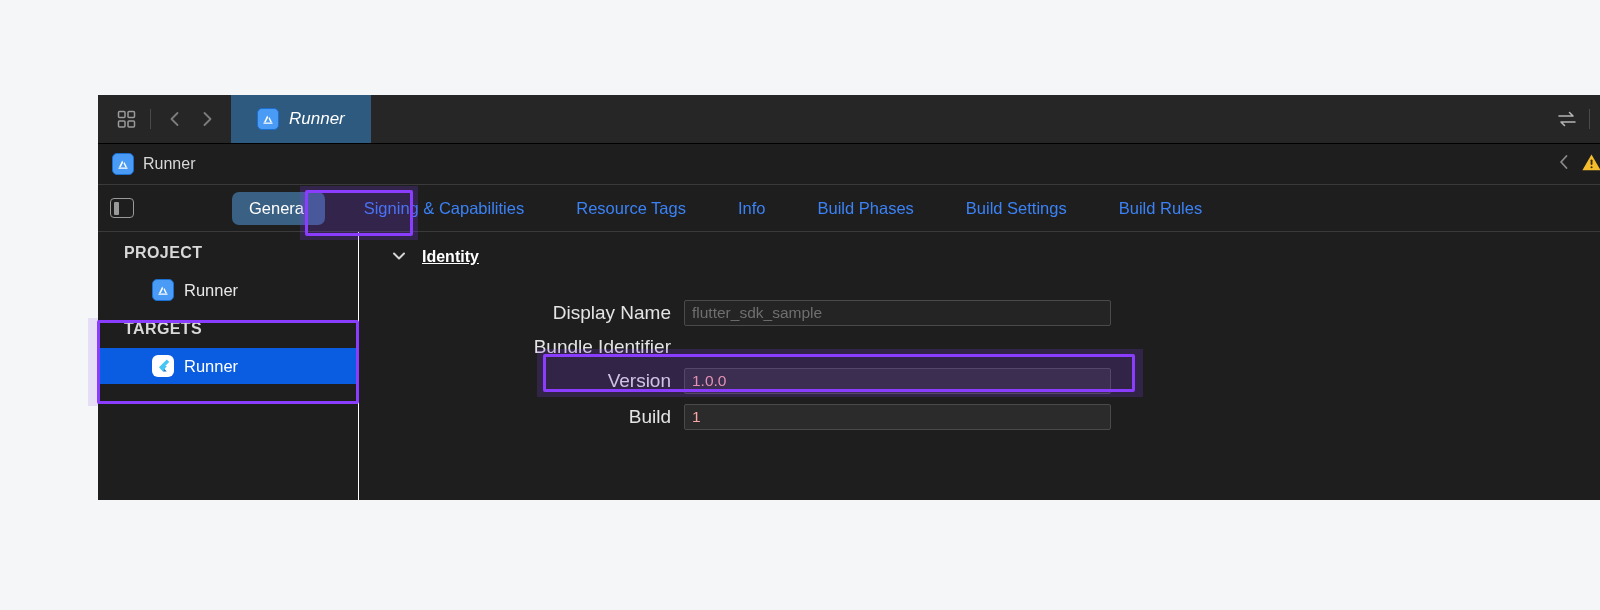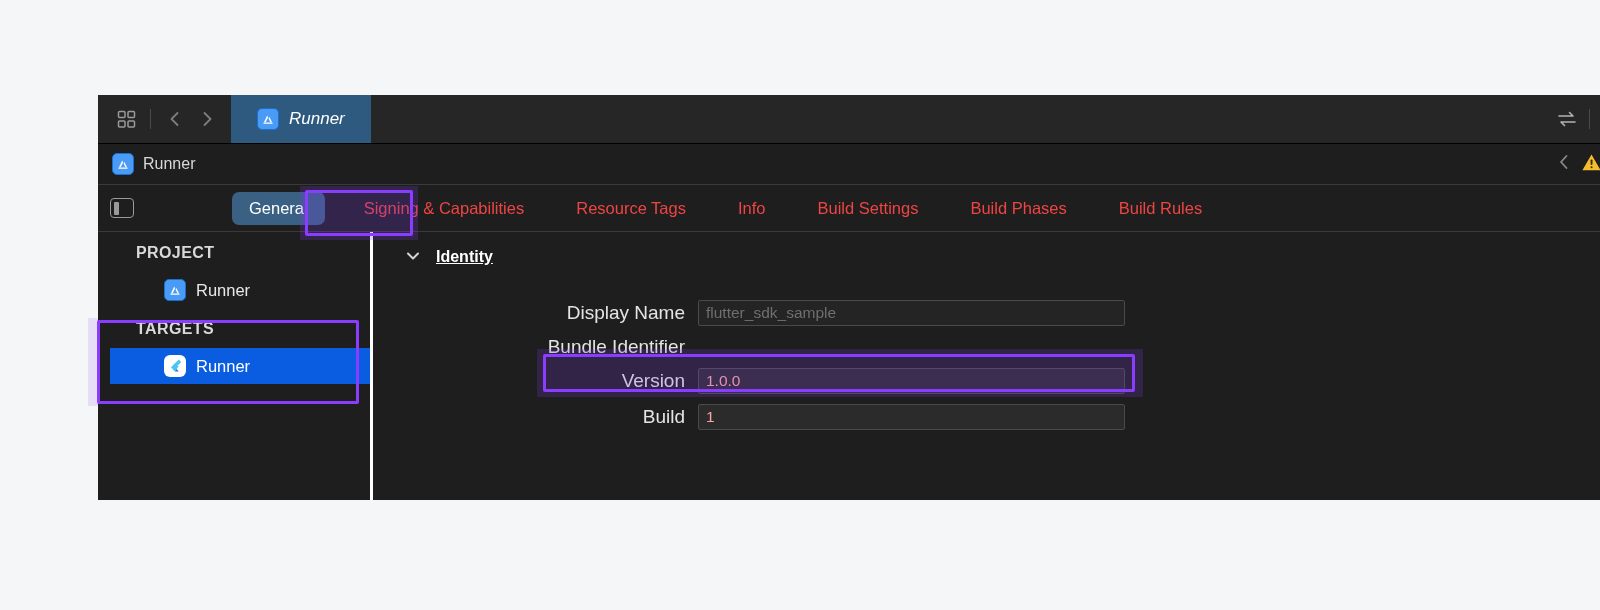--- a/index.html
+++ b/index.html
@@ -205,45 +205,44 @@
     width: 5px;
     background: #9a9a9a;
     border-radius: 1px;
   }
   .tabs {
     display: flex;
     align-items: center;
     gap: 18px;
   }
   .tab {
-    color: #ef4444;
+    color: #3b82f6;
     font-size: 16.5px;
     padding: 7px 17px;
     border-radius: 7px;
     white-space: nowrap;
   }
   .tab.selected {
     background: #3a6184;
     color: #ffffff;
     margin: 0 4px;
   }
 
   
   .body {
     display: flex;
     height: 271px;
   }
   .sidebar {
     width: 260px;
     background: #1e1e1e;
-    border-right: 3px solid #ffffff;
+    border-right: 1px solid #ffffff;
     flex: 0 0 auto;
     position: relative;
     z-index: 4;
-    padding-left: 12px;
   }
   .sb-group {
     padding: 12px 0 10px 26px;
     color: #d9d9d9;
     font-size: 16px;
     font-weight: 700;
     letter-spacing: 0.4px;
   }
   .sb-row {
     display: flex;
@@ -405,22 +404,22 @@
 
     <div class="tabbar">
       <div class="tabbar-icon">
         <span class="sidebar-toggle"></span>
       </div>
       <div class="tabs">
         <div class="tab selected">General</div>
         <div class="tab">Signing &amp; Capabilities</div>
         <div class="tab">Resource Tags</div>
         <div class="tab">Info</div>
+        <div class="tab">Build Phases</div>
         <div class="tab">Build Settings</div>
-        <div class="tab">Build Phases</div>
         <div class="tab">Build Rules</div>
       </div>
     </div>
 
     <div class="body">
 
       <div class="sidebar">
         <div class="sb-group">PROJECT</div>
         <div class="sb-row">
           <span class="appicon">

